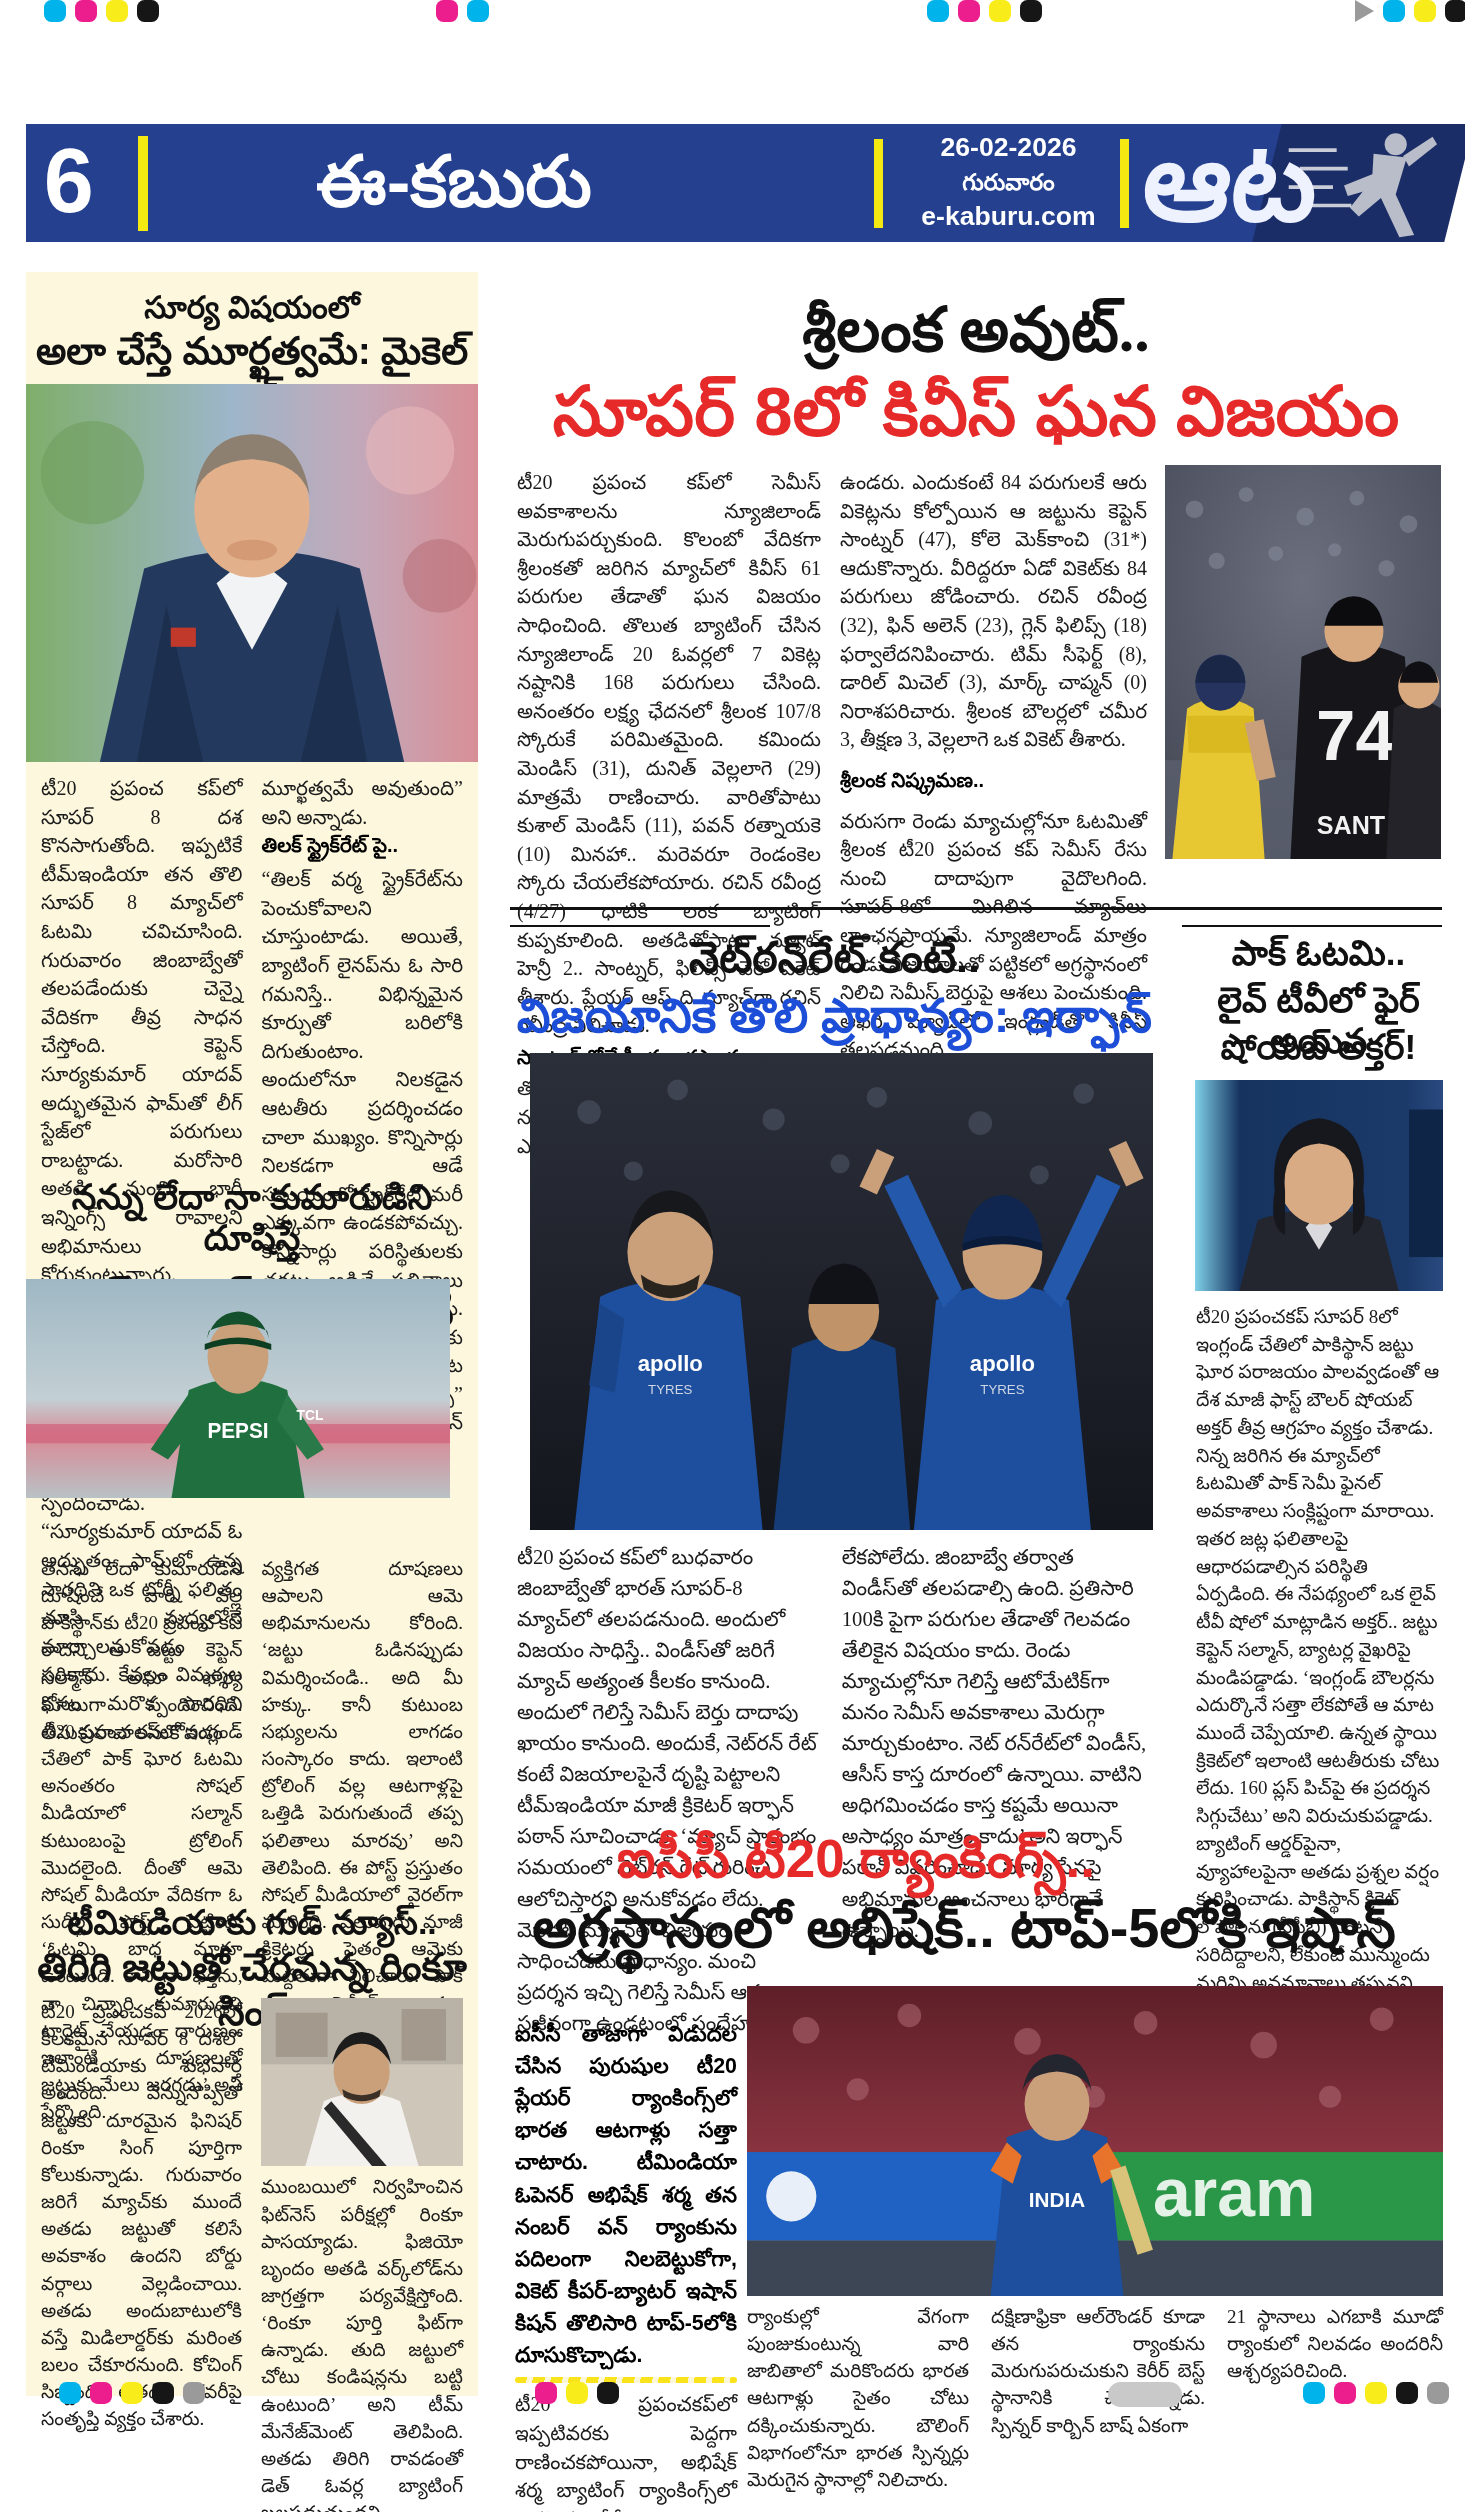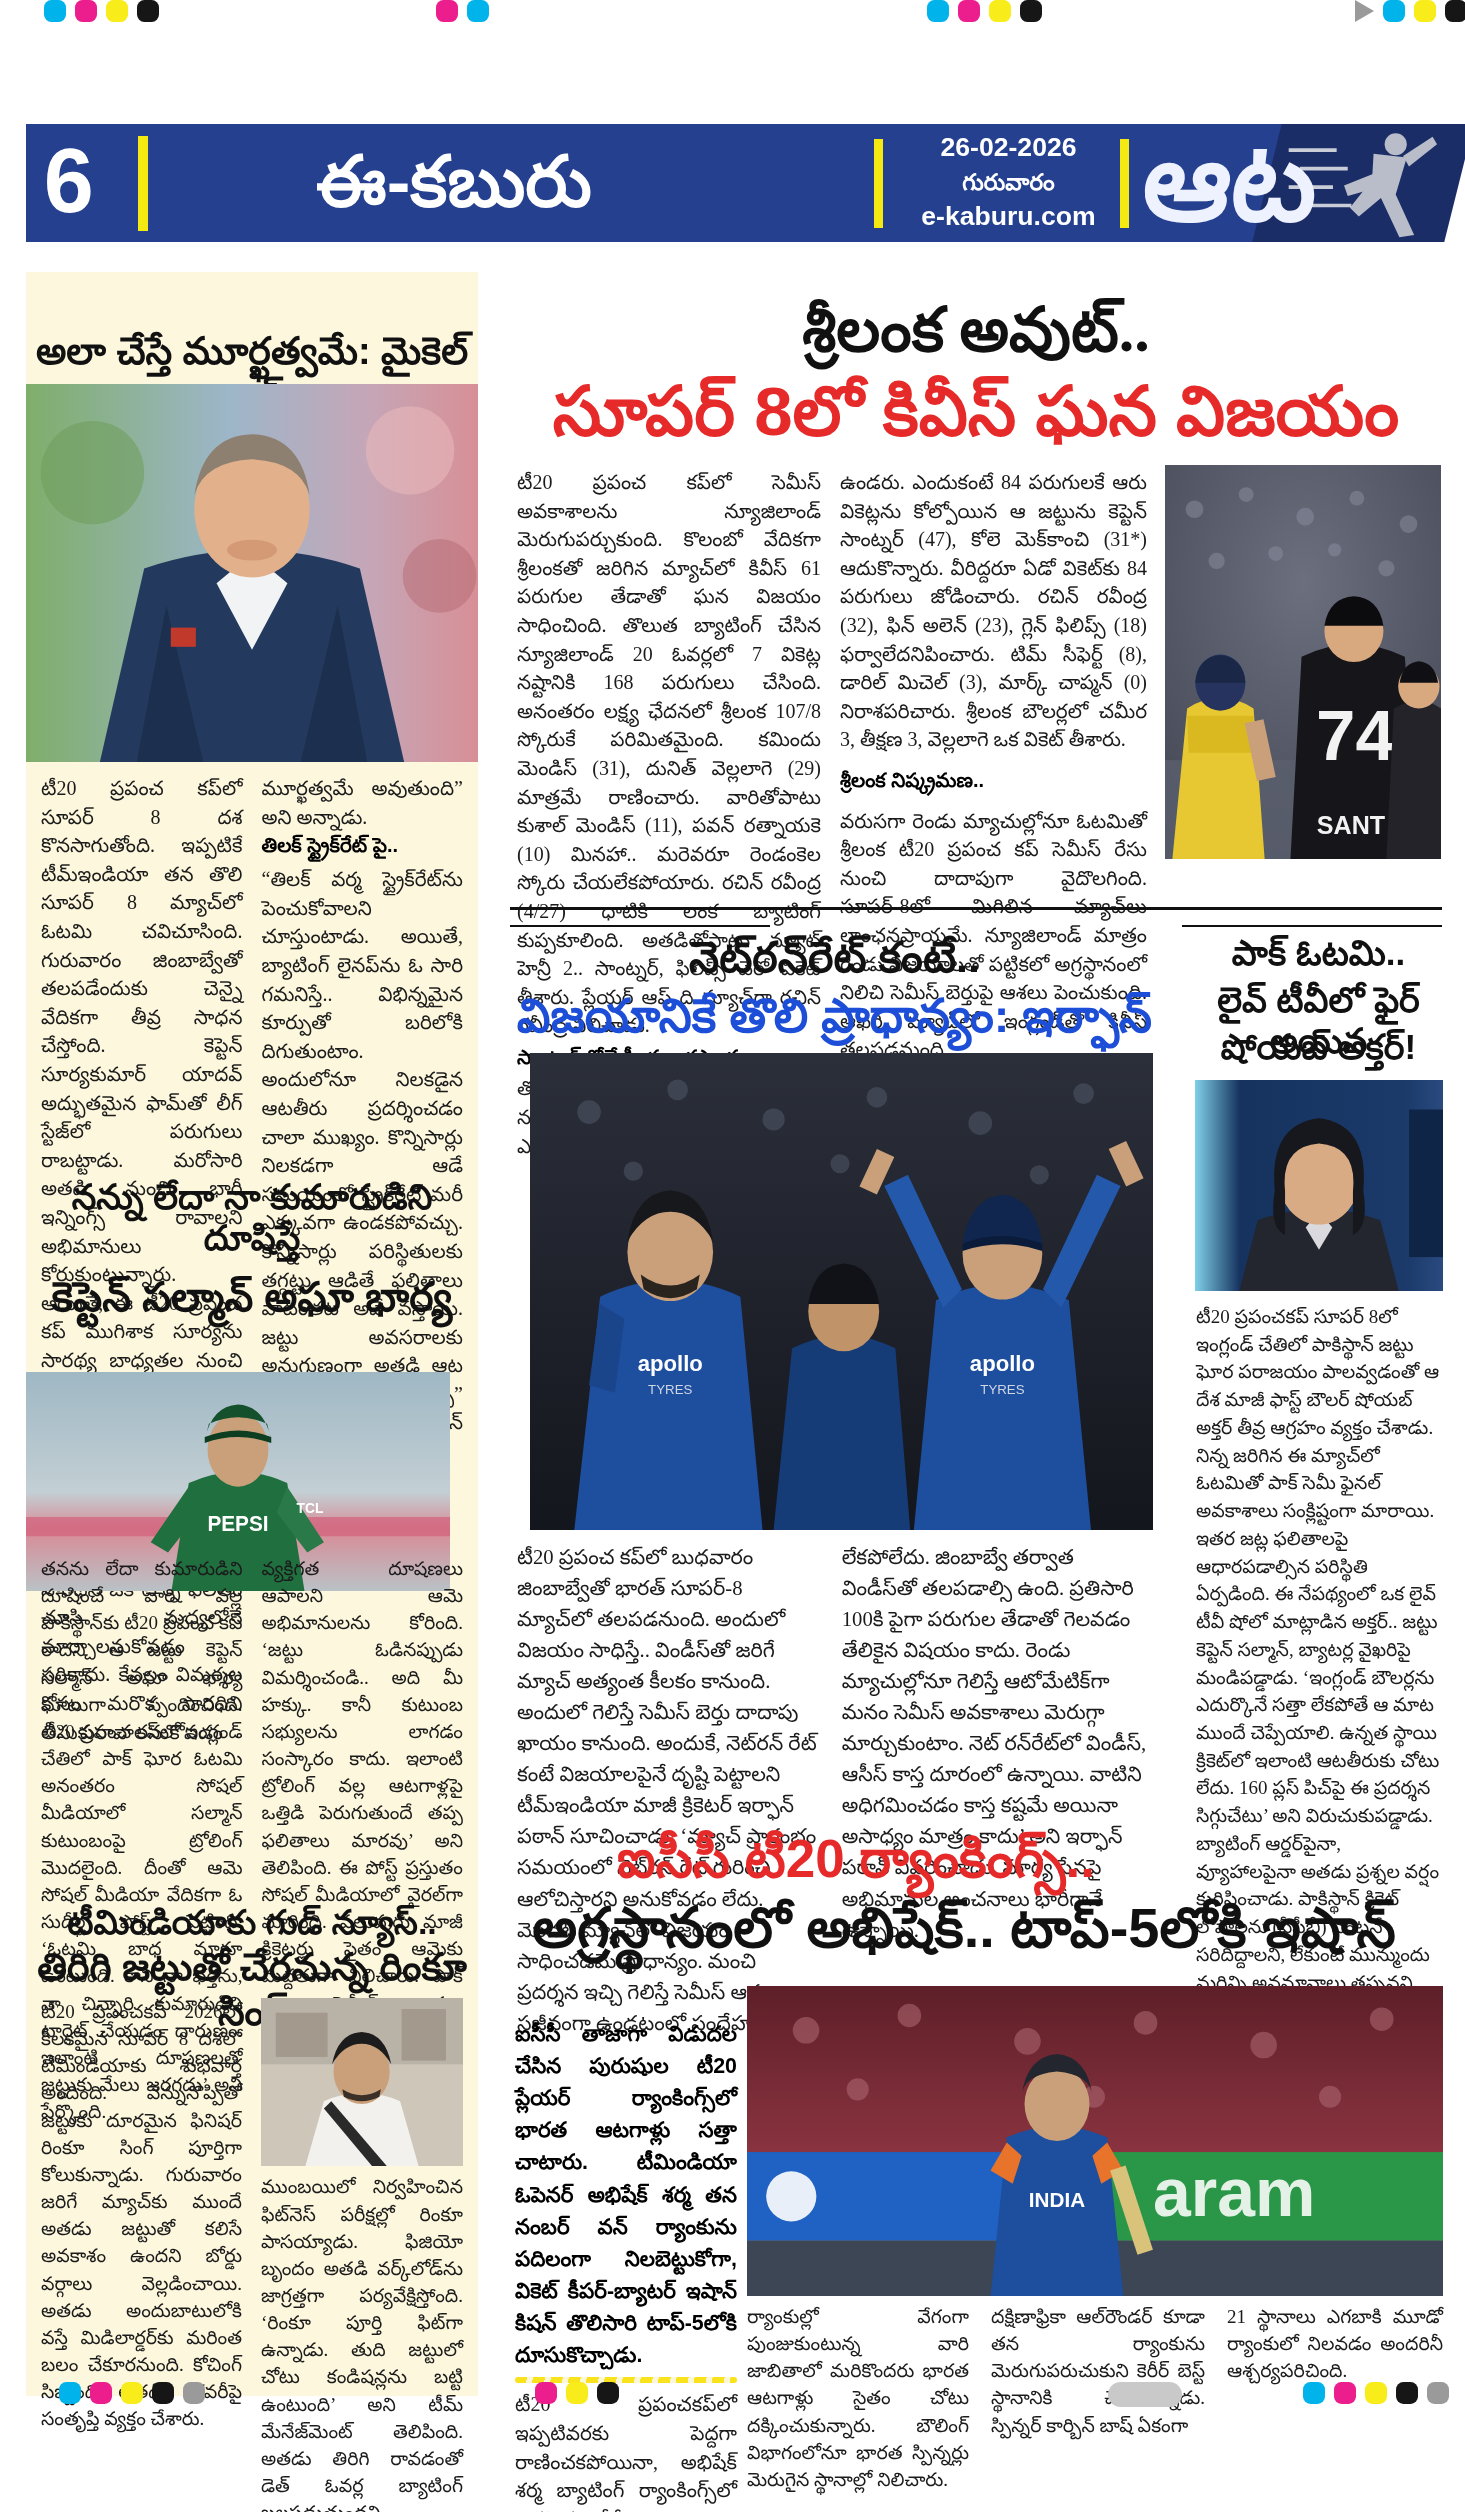--- a/index.html
+++ b/index.html
@@ -91,20 +91,21 @@
           <line x1="5" y1="80" x2="65" y2="80"></line>
             <line x1="25" y1="105" x2="90" y2="105"></line>
         </g>
       </svg>
     </div>
     <div class="abs mh-section" style="left:1117px;top:3px;">ఆట</div>
   </div>
 
   <div class="abs rail" style="left:26px;top:272px;width:452px;height:2124px;"></div>
 
+  <div class="abs kicker" style="left:26px;top:289px;width:452px;font-size:31px;">సూర్య విషయంలో</div>
   <div class="abs headline" style="left:26px;top:329px;width:452px;font-size:38px;">అలా చేస్తే మూర్ఖత్వమే: మైకెల్ వాన్</div>
   <div class="abs photo" style="left:26px;top:384px;width:452px;height:378px;">
     <svg viewBox="0 0 612 512" preserveAspectRatio="none">
       <defs>
         <linearGradient id="vbg" x1="0" y1="0" x2="1" y2="0">
           <stop offset="0" stop-color="#7fae6a"></stop>
             <stop offset="0.45" stop-color="#9db6c9"></stop>
           <stop offset="0.75" stop-color="#c4a7b8"></stop>
             <stop offset="1" stop-color="#d88f96"></stop>
         </linearGradient>
@@ -129,21 +130,21 @@
       <div style="width:202px;">
         <div class="bodytext">మూర్ఖత్వమే అవుతుంది” అని అన్నాడు.</div>
         <div class="subhead" style="margin:3px 0;">తిలక్ స్ట్రైక్‌రేట్ పై..</div>
         <div class="bodytext">“తిలక్ వర్మ స్ట్రైక్‌రేట్‌ను పెంచుకోవాలని చూస్తుంటాడు. అయితే, బ్యాటింగ్ లైనప్‌ను ఓ సారి గమనిస్తే.. విభిన్నమైన కూర్పుతో బరిలోకి దిగుతుంటాం. అందులోనూ నిలకడైన ఆటతీరు ప్రదర్శించడం చాలా ముఖ్యం. కొన్నిసార్లు నిలకడగా ఆడే సమయంలో స్ట్రైక్‌రేట్ మరీ ఎక్కువగా ఉండకపోవచ్చు. కొన్నిసార్లు పరిస్థితులకు తగ్గట్టు ఆడితే ఫలితాలు వాటంతట అవే వస్తాయి. జట్టు అవసరాలకు అనుగుణంగా అతడి ఆట తీరు కూడా మారొచ్చు” అని మైకెల్ వాన్ విశ్లేషించాడు.</div>
       </div>
     </div>
   </div>
 
   <div class="abs headline" style="left:26px;top:1176px;width:452px;font-size:35px;">నన్ను లేదా నా కుమారుడిని దూషిస్తే</div>
   <div class="abs headline" style="left:26px;top:1273px;width:452px;font-size:41px;">కెప్టెన్ సల్మాన్ అఘా భార్య</div>
-  <div class="abs photo" style="left:26px;top:1372px;width:424px;height:219px;">
+  <div class="abs photo" style="left:26px;top:1279px;width:424px;height:219px;">
     <svg viewBox="0 0 612 296" preserveAspectRatio="none">
       <defs>
         <linearGradient id="pbg" x1="0" y1="0" x2="0" y2="1">
           <stop offset="0" stop-color="#9fb8c4"></stop>
             <stop offset="0.55" stop-color="#c3cfd4"></stop>
           <stop offset="0.72" stop-color="#d88b96"></stop>
             <stop offset="1" stop-color="#b9c2c6"></stop>
         </linearGradient>
       </defs>
       <rect width="612" height="296" fill="url(#pbg)"></rect>

